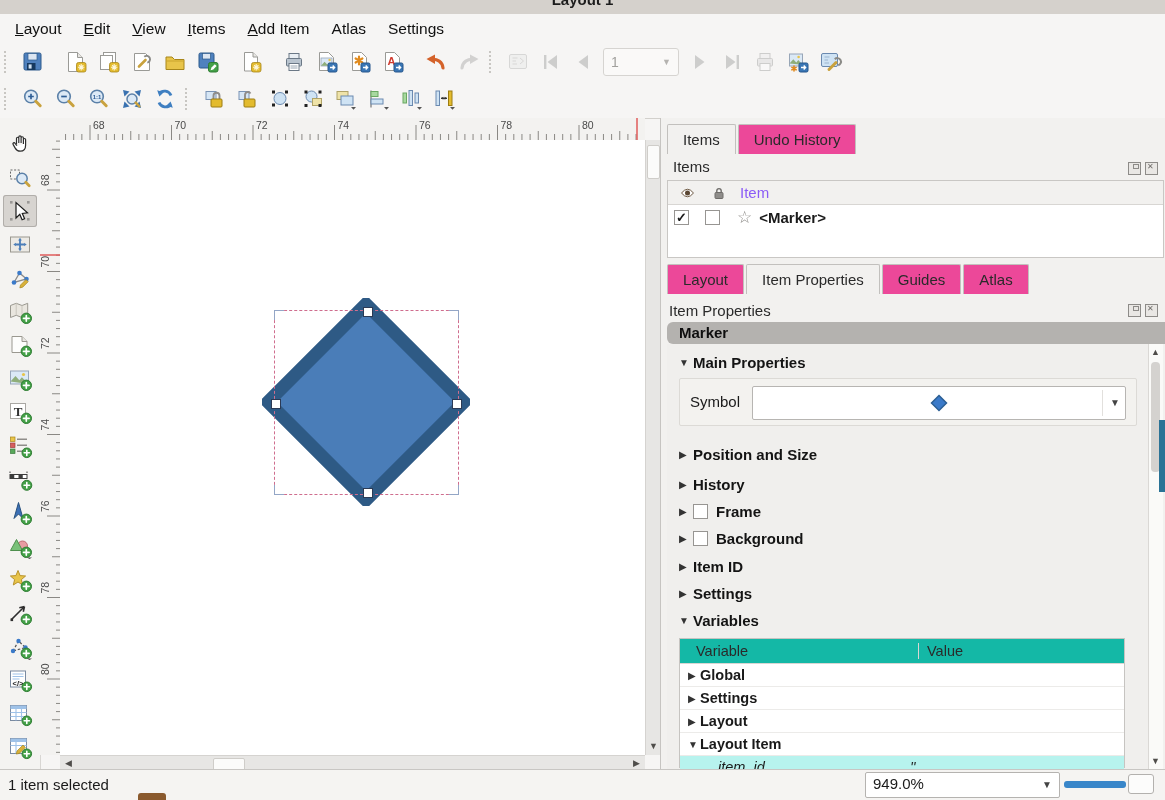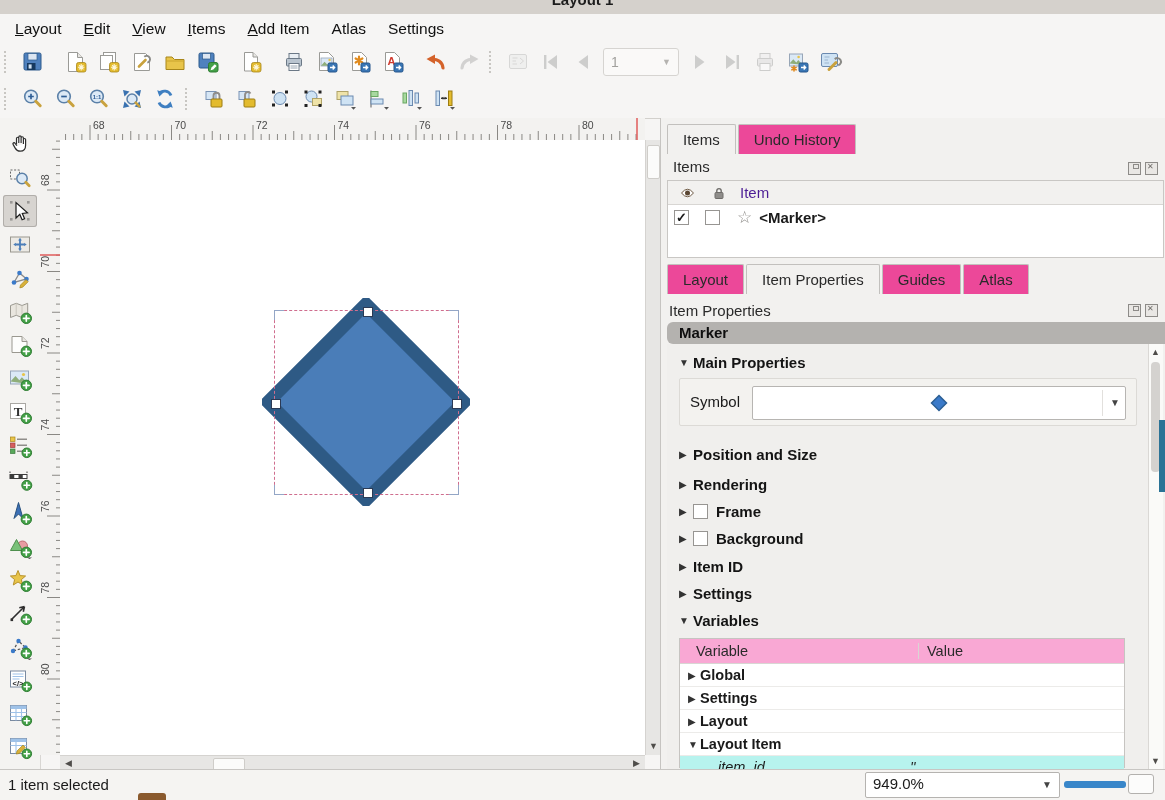--- a/index.html
+++ b/index.html
@@ -50,36 +50,36 @@
   #panel{position:absolute;left:660px;top:118px;width:505px;bottom:30px;background:#f2f1ef;border-left:1px solid #c6c4c1;}
   .dtabbar{position:absolute;left:6px;display:flex;}
   .dtab{padding:0 15px;height:29px;display:flex;align-items:center;font-size:15px;color:#2a2a2a;background:#ec4899;border:1px solid #c2c0bd;border-bottom:none;border-radius:2px 2px 0 0;margin-right:2px;}
   .dtab.active{background:#f2f1ef;}
   .dock-title{position:absolute;left:12px;font-size:15px;color:#2a2a2a;}
   .minis{position:absolute;right:8px;display:flex;gap:4px;}
   .mini{width:11px;height:11px;border:1px solid #8d8b88;background:#e9e7e4;position:relative;}
   .mini-inner{position:absolute;right:1px;top:1px;width:4px;height:3px;border:1px solid #8d8b88;}
   .mini-x{position:absolute;left:1px;top:-1px;font-size:8px;color:#6f6d6a;}
   #items-table{position:absolute;left:6px;top:62px;width:497px;height:78px;background:#fff;border:1px solid #c9c7c4;box-sizing:border-box;}
-  #items-header{height:23px;background:#f2f1ef;border-bottom:1px solid #d8d6d3;display:flex;align-items:center;font-size:15px;color:#4c1d95;}
+  #items-header{height:23px;background:#f2f1ef;border-bottom:1px solid #d8d6d3;display:flex;align-items:center;font-size:15px;color:#8b5cf6;}
   .items-row{height:25px;display:flex;align-items:center;font-size:15px;}
   .cb{width:15px;height:15px;background:#fff;border:1px solid #979592;display:flex;align-items:center;justify-content:center;font-size:13px;font-weight:700;color:#1a1a1a;box-sizing:border-box;}
   #marker-head{position:absolute;left:6px;top:204px;width:562px;height:22px;background:#b4b2af;color:#0e0e0e;font-weight:700;font-size:15px;line-height:22px;padding-left:12px;box-sizing:border-box;border-radius:6px;}
   #prop-content{position:absolute;left:6px;top:226px;width:481px;height:426px;background:#f0efed;overflow:hidden;}
   .sect{position:absolute;left:12px;display:flex;align-items:center;font-size:15px;font-weight:700;color:#141414;}
   .tri{width:14px;font-size:10px;color:#333;font-weight:400;}
   .sect .cb{margin-right:8px;}
   #symbol-group{position:absolute;left:12px;top:34px;width:458px;height:48px;background:#f3f2ef;border:1px solid #dcdad6;border-radius:2px;box-sizing:border-box;}
   #symbol-label{position:absolute;left:10px;top:14px;font-size:15px;font-weight:400;color:#1a1a1a;}
   #symbol-combo{position:absolute;left:72px;right:10px;top:7px;height:32px;background:#fff;border:1px solid #b7b5b2;border-radius:2px;}
   #symbol-combo .caret{position:absolute;right:5px;top:10px;font-size:10px;color:#444;}
   #symbol-combo .cdiv{position:absolute;right:22px;top:3px;bottom:3px;width:1px;background:#e2e0dd;}
   #symbol-combo svg{position:absolute;left:calc(50% - 9px);top:7px;}
   #vars-table{position:absolute;left:12px;top:294px;width:446px;height:130px;background:#fff;border:1px solid #c6c4c1;box-sizing:border-box;font-size:14.5px;}
-  #vars-header{height:24px;display:flex;align-items:center;background:#f9a8d4;border-bottom:1px solid #d8d6d3;color:#2a2a2a;}
+  #vars-header{height:24px;display:flex;align-items:center;background:#14b8a6;border-bottom:1px solid #d8d6d3;color:#2a2a2a;}
   .vcol1{width:222px;padding-left:16px;}
   .vdiv{width:1px;height:16px;background:#d8d6d3;margin-right:8px;}
   .var-row{height:22px;display:flex;align-items:center;border-bottom:1px solid #ecebe9;font-weight:700;}
   .var-row .tri{margin-left:8px;width:12px;}
   .var-row.child{font-weight:400;font-style:italic;background:#b7f3ee;height:22px;}
   .var-row.child .n{margin-left:38px;width:192px;}
   #prop-scroll{position:absolute;left:487px;top:226px;width:14px;height:426px;background:#fafaf8;border-left:1px solid #dad8d5;}
   #prop-thumb{position:absolute;left:2px;top:18px;width:9px;height:110px;background:#d4d2cf;border-radius:4px;}
   #blue-strip{position:absolute;left:498px;top:302px;width:7px;height:72px;background:#2a7396;}
   
@@ -824,21 +824,21 @@
         <span class="caret">▼</span>
       </div>
     </div>
 
     <div class="sect" style="top:102px;">
       <span class="tri">▶</span>
       <span>Position and Size</span>
     </div>
     <div class="sect" style="top:132px;">
       <span class="tri">▶</span>
-      <span>Rendering</span>
+      <span>History</span>
     </div>
     <div class="sect" style="top:159px;">
       <span class="tri">▶</span>
       <span class="cb"></span>
       <span>Frame</span>
     </div>
     <div class="sect" style="top:186px;">
       <span class="tri">▶</span>
       <span class="cb"></span>
       <span>Background</span>

